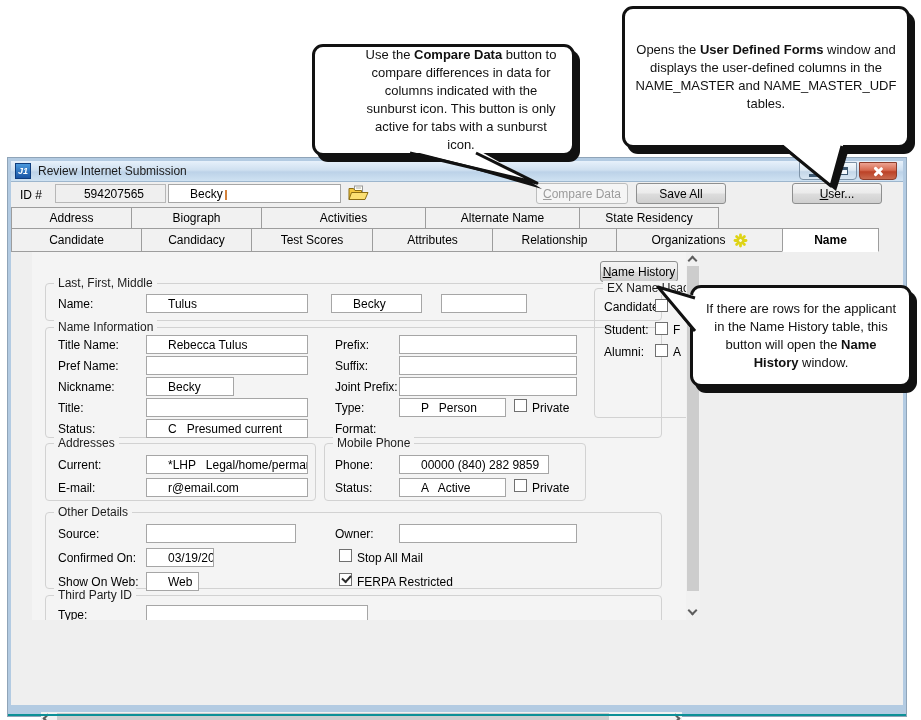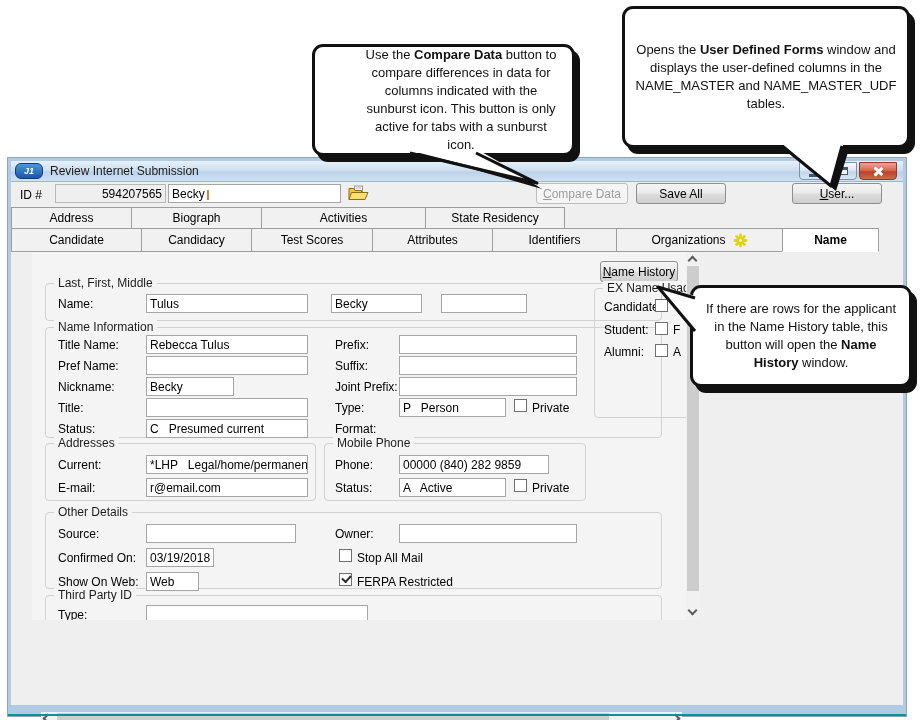--- a/index.html
+++ b/index.html
@@ -13,21 +13,21 @@
     outline:1px solid #8fa4b8; background:#efefef;
   }
   .window::after { content:''; position:absolute; left:-3px; right:-3px; bottom:-11px; height:2px; background:#0d9097; }
 
   .titlebar {
     position:absolute; left:0; top:0; width:892px; height:21px;
     background:linear-gradient(#e7f1fb 0%, #cfe0f0 45%, #bcd2e8 55%, #cfe2f2 100%);
     border-bottom:1px solid #9db6cd; display:flex; align-items:center;
   }
   .app-icon {
-    width:28px; height:16px; margin-left:4px; border-radius:6px;
+    width:16px; height:16px; margin-left:4px; border-radius:0;
     background:linear-gradient(#4a99dd,#1a55a4); border:1px solid #0f3d7d;
     color:#fff; font-size:9px; font-weight:bold; font-style:italic;
     display:flex; align-items:center; justify-content:center;
   }
   .title { margin-left:7px; font-size:12px; color:#1b1b1b; }
   .controls { position:absolute; right:6px; top:1px; display:flex; gap:2px; }
   .ctl {
     width:28px; height:18px; border:1px solid #7e93a7; border-radius:0 0 4px 4px;
     background:linear-gradient(#f6fafd,#dde9f3 45%,#c3d6e8 55%,#d8e6f2);
     display:flex; align-items:center; justify-content:center; position:relative;
@@ -37,21 +37,21 @@
   .glyph-max { width:9px; height:8px; border:1px solid #3f5a73; border-top:3px solid #3f5a73; background:#f4f9fd; }
   .glyph-x { position:relative; width:11px; height:11px; }
   .glyph-x::before,.glyph-x::after { content:''; position:absolute; left:4.5px; top:0; width:2.5px; height:11px; background:#fff; border-radius:1px; }
   .glyph-x::before { transform:rotate(45deg); } .glyph-x::after { transform:rotate(-45deg); }
 
   
   .toolbar { position:absolute; left:0; top:22px; width:808px; height:24px; }
   .lbl { font-size:12px; color:#000; }
   .tbox {
     position:absolute; background:#fff; border:1px solid #a6a6a6; height:19px;
-    font-size:12px; line-height:16px; padding:1px 3px; white-space:pre; overflow:hidden; color:#000;
+    font-size:12px; line-height:16px; padding:1px 21px; white-space:pre; overflow:hidden; color:#000;
   }
   .toolbar .lbl { position:absolute; left:9px; top:5px; }
   .id-box { left:44px; top:1px; width:111px; background:#efefef; border-color:#b7b7b7; text-align:right; }
   .name-box { left:157px; top:1px; width:173px; }
   .caret { display:inline-block; width:2px; height:10px; background:#d4823c; margin-left:2px; vertical-align:middle; }
   .folder-icon { position:absolute; left:337px; top:2px; }
 
   .btn {
     position:absolute; height:21px; border:1px solid #8e8f8f; border-radius:3px;
     background:linear-gradient(#f4f4f4,#ebebeb 48%,#dddddd 52%,#cfcfcf);
@@ -164,39 +164,42 @@
   <div class="tabrow r1">
     <div class="tab" style="width:121px">
         <span>Address</span>
       </div>
     <div class="tab" style="width:131px">
         <span>Biograph</span>
       </div>
     <div class="tab" style="width:165px">
         <span>Activities</span>
       </div>
+    <div class="tab" style="width:155px">
+        <span>Alternate Name</span>
+      </div>
     <div class="tab" style="width:140px">
         <span>State Residency</span>
       </div>
   </div>
   <div class="tabrow r2">
     <div class="tab" style="width:131px">
         <span>Candidate</span>
       </div>
     <div class="tab" style="width:111px">
         <span>Candidacy</span>
       </div>
     <div class="tab" style="width:122px">
         <span>Test Scores</span>
       </div>
     <div class="tab" style="width:121px">
         <span>Attributes</span>
       </div>
     <div class="tab" style="width:125px">
-        <span>Identifiers</span>
+        <span>Relationship</span>
       </div>
     <div class="tab" style="width:167px">
       <span>Organizations</span>
       <span class="sunburst">
         <svg width="15" height="15" viewBox="0 0 15 15">
           <g stroke="#dfd414" stroke-width="2.8" stroke-linecap="round">
             <line x1="7.5" y1="2" x2="7.5" y2="13"></line>
               <line x1="2" y1="7.5" x2="13" y2="7.5"></line>
             <line x1="3.6" y1="3.6" x2="11.4" y2="11.4"></line>
               <line x1="11.4" y1="3.6" x2="3.6" y2="11.4"></line>

